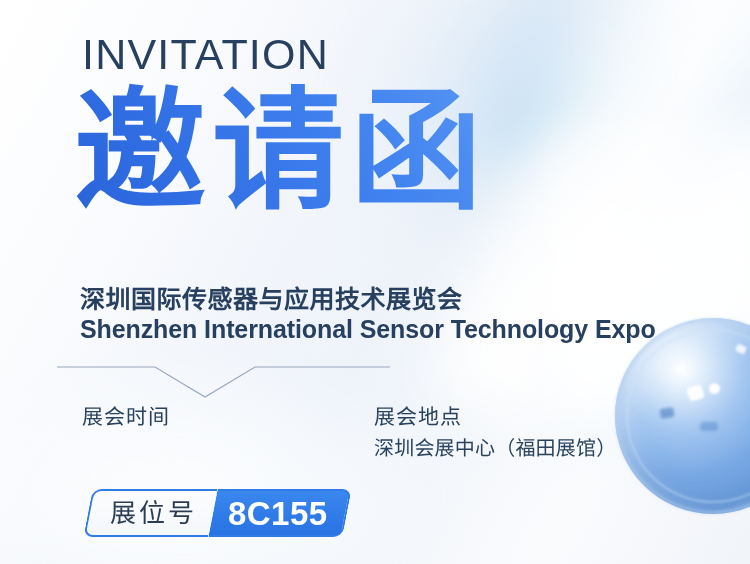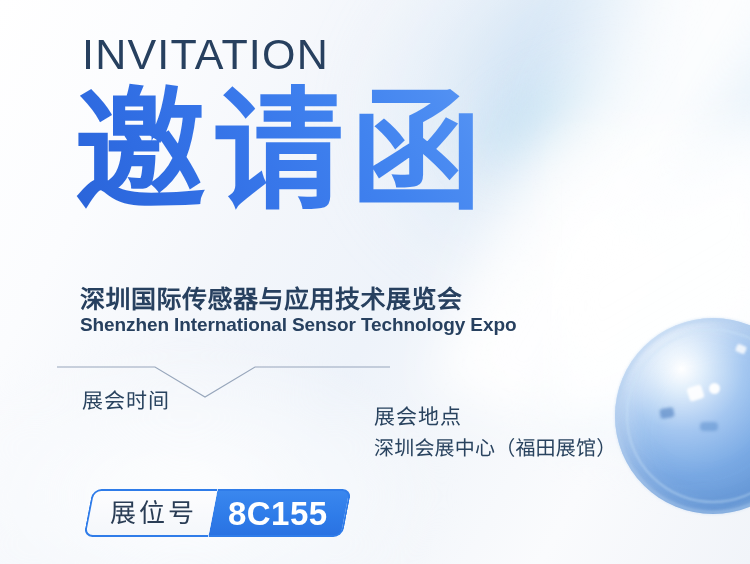--- a/index.html
+++ b/index.html
@@ -260,21 +260,21 @@
     line-height: 1.2;
     font-family: "DejaVu Sans", "Liberation Sans", sans-serif;
     white-space: nowrap;
     margin-top: 8px;
   }
 
   .subtitle-en {
     position: absolute;
     left: 80px;
     top: 314px;
-    font-size: 19px;
+    font-size: 25px;
     font-weight: 700;
     letter-spacing: -0.1px;
     color: #27405f;
     line-height: 1.2;
     font-family: "Liberation Sans", "DejaVu Sans", sans-serif;
     white-space: nowrap;
   }
 
   
   .divider {
@@ -285,21 +285,21 @@
     height: 50px;
     pointer-events: none;
   }
   .divider svg { display: block; }
 
   
   .info-col {
     position: absolute;
     color: #29435f;
   }
-  .info-col.time  { left: 82px; top: 388px; }
+  .info-col.time  { left: 82px; top: 404px; }
   .info-col.place { left: 374px; top: 404px; }
 
   .info-label {
     font-size: 21px;
     font-weight: 400;
     letter-spacing: 1px;
     line-height: 1.25;
     margin-bottom: 6px;
     font-family: "DejaVu Sans", "Liberation Sans", sans-serif;
     white-space: nowrap;

